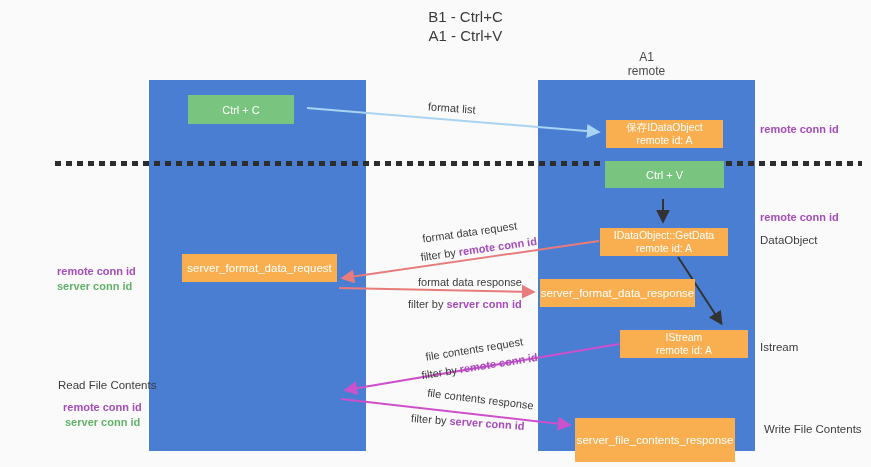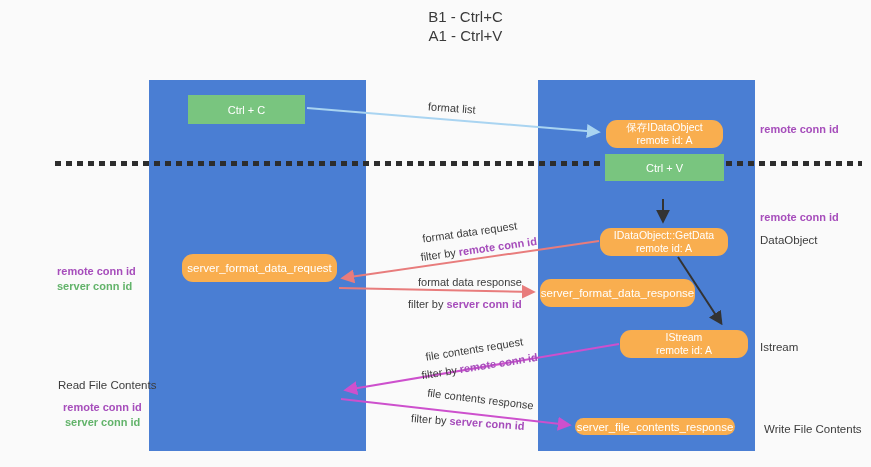--- a/index.html
+++ b/index.html
@@ -11,40 +11,44 @@
   .lane.right{left:508px;width:217px;}
   .lane-header{position:absolute;top:50px;width:217px;text-align:center;font-size:12px;line-height:14px;color:#4a4a4a;}
   .lane-header.left{left:108px;}
   .lane-header.right{left:508px;}
   .dashed{position:absolute;left:25px;top:161px;width:807px;height:5px;
           background:repeating-linear-gradient(90deg,#2d2d2d 0 6px,transparent 6px 11px);}
   .arrows{position:absolute;left:0;top:0;pointer-events:none;}
   .node{position:absolute;display:flex;align-items:center;justify-content:center;
         color:#fff;text-align:center;box-sizing:border-box;}
   .node.green{background:#79c57f;font-size:11px;}
-  .node.orange{background:#f9ae4f;border-radius:11px;}
+  .node.orange{background:#f9ae4f;}
   .node.two{flex-direction:column;font-size:10.5px;line-height:13px;}
   .node.one{font-size:11.5px;}
   .ann{position:absolute;font-size:11px;white-space:nowrap;}
   .ann.big{font-size:11.5px;}
   .purple{color:#a64dbb;font-weight:bold;}
   .greentxt{color:#62b36a;font-weight:bold;}
   .elabel{position:absolute;font-size:11px;white-space:nowrap;color:#3c3c3c;}
   .fprefix{margin-right:3px;}
 </style>
 </head>
 <body>
 
 <div class="canvas">
 
   <div class="title">
     <div>B1 - Ctrl+C</div>
     <div>A1 - Ctrl+V</div>
   </div>
 
+  <div class="lane-header right">
+    <div>A1</div>
+    <div>remote</div>
+  </div>
 
   <div class="lane left"></div>
   <div class="lane right"></div>
 
   <div class="dashed"></div>
 
   <svg class="arrows" width="871" height="467">
     <defs>
       <marker id="ah-blue" viewBox="0 0 10 10" refX="8" refY="5" markerWidth="7" markerHeight="7" orient="auto">
         <path d="M0 0 L10 5 L0 10 z" fill="#a9d4f1"></path>
@@ -61,45 +65,45 @@
     </defs>
     <line x1="277" y1="108" x2="568" y2="132" stroke="#a9d4f1" stroke-width="2" marker-end="url(#ah-blue)"></line>
     <line x1="633" y1="199" x2="633" y2="221" stroke="#333333" stroke-width="2" marker-end="url(#ah-black)"></line>
     <line x1="648" y1="257" x2="691" y2="323" stroke="#333333" stroke-width="2" marker-end="url(#ah-black)"></line>
     <line x1="569" y1="241" x2="313" y2="278" stroke="#e87c7c" stroke-width="2" marker-end="url(#ah-salmon)"></line>
     <line x1="309" y1="288" x2="503" y2="292" stroke="#e87c7c" stroke-width="2" marker-end="url(#ah-salmon)"></line>
     <line x1="589" y1="344" x2="316" y2="390" stroke="#cd50cd" stroke-width="2" marker-end="url(#ah-magenta)"></line>
     <line x1="311" y1="399" x2="539" y2="425" stroke="#cd50cd" stroke-width="2" marker-end="url(#ah-magenta)"></line>
   </svg>
 
-  <div class="node green" style="left:158px;top:95px;width:117px;height:29px;">Ctrl + C</div>
+  <div class="node green" style="left:158px;top:95px;width:106px;height:29px;">Ctrl + C</div>
 
   <div class="node orange two" style="left:576px;top:120px;width:117px;height:28px;">
     <span>保存IDataObject</span>
     <span>remote id: A</span>
   </div>
 
-  <div class="node green" style="left:575px;top:154px;width:119px;height:27px;">Ctrl + V</div>
+  <div class="node green" style="left:575px;top:161px;width:119px;height:27px;">Ctrl + V</div>
 
   <div class="node orange two" style="left:570px;top:228px;width:128px;height:28px;">
     <span>IDataObject::GetData</span>
     <span>remote id: A</span>
   </div>
 
   <div class="node orange one" style="left:152px;top:254px;width:155px;height:28px;">server_format_data_request</div>
 
   <div class="node orange one" style="left:510px;top:279px;width:155px;height:28px;">server_format_data_response</div>
 
   <div class="node orange two" style="left:590px;top:330px;width:128px;height:28px;">
     <span>IStream</span>
     <span>remote id: A</span>
   </div>
 
 
-  <div class="node orange one" style="left:545px;top:418px;width:160px;height:17px;">server_file_contents_response</div>
+  <div class="node orange one" style="left:545px;top:418px;width:160px;height:44px;">server_file_contents_response</div>
 
   <div class="elabel" style="left:398px;top:102px;transform:rotate(4deg);">format list</div>
 
   <div class="elabel" style="left:392px;top:226px;transform:rotate(-8deg);">format data request</div>
   <div class="elabel" style="left:390px;top:243px;transform:rotate(-8deg);">
     <span class="fprefix">filter by</span><span class="purple">remote conn id</span>
   </div>
 
   <div class="elabel" style="left:388px;top:276px;">format data response</div>
   <div class="elabel" style="left:378px;top:298px;">

